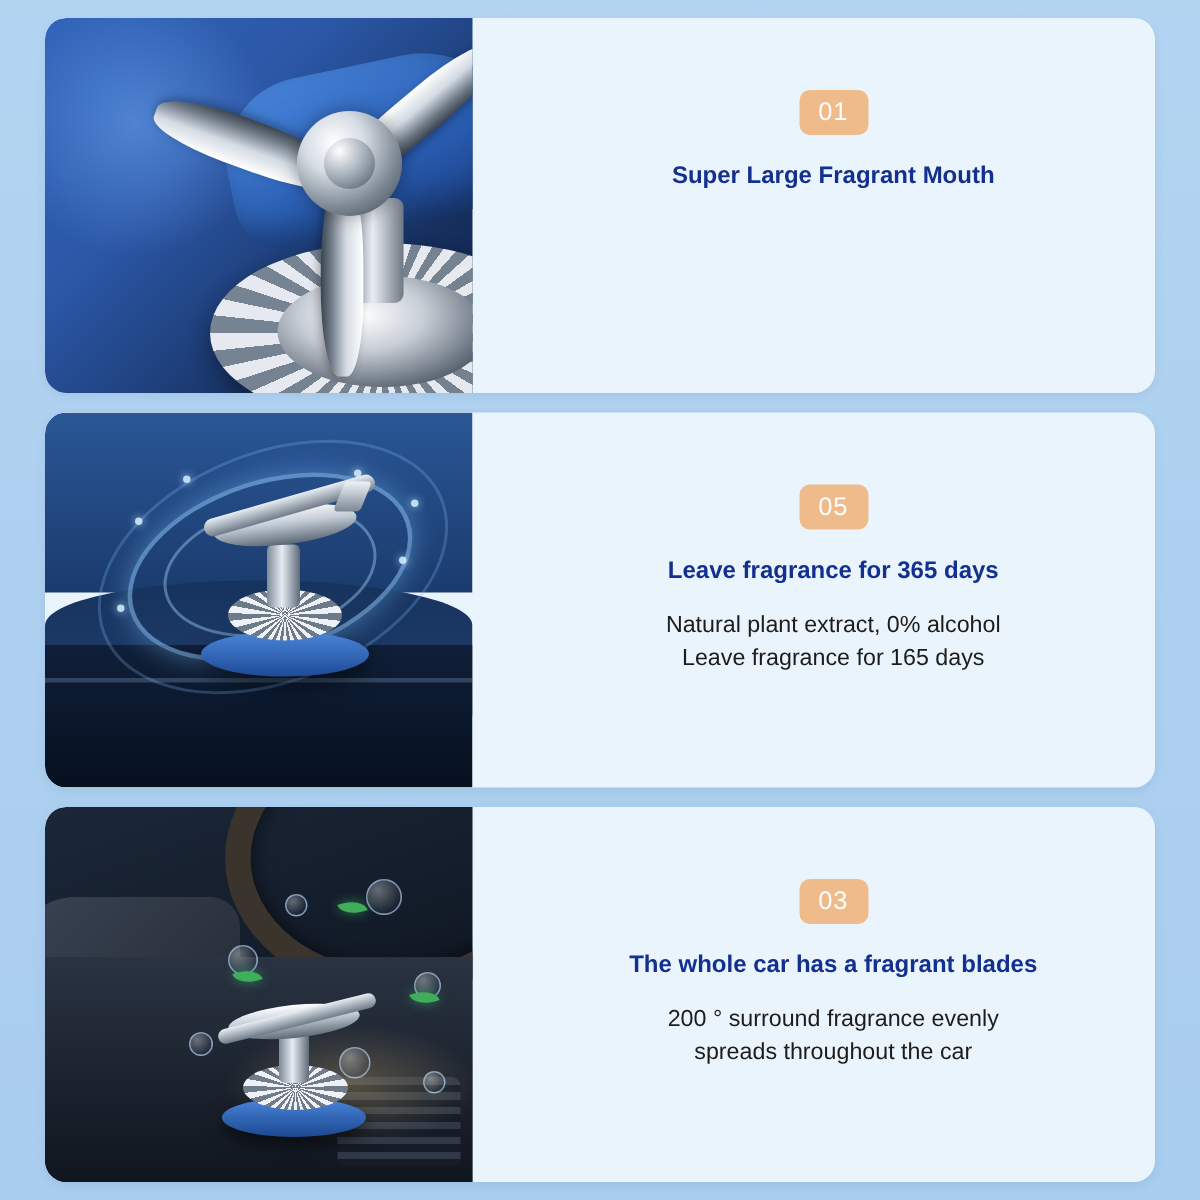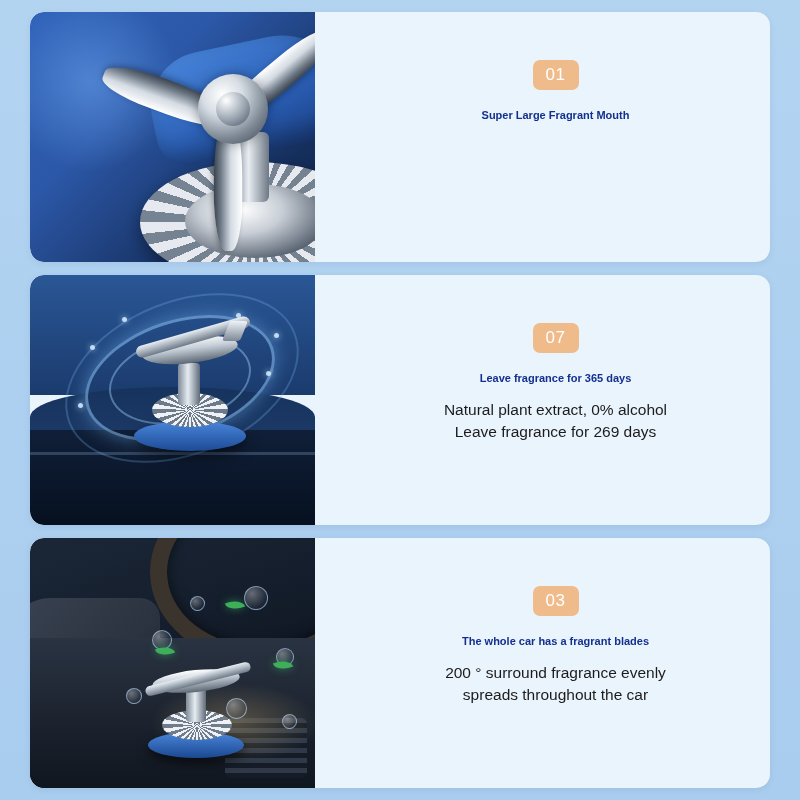--- a/index.html
+++ b/index.html
@@ -60,21 +60,21 @@
     font-size: 17px;
     letter-spacing: 0.5px;
     display: flex;
     align-items: center;
     justify-content: center;
     margin-bottom: 18px;
     flex: 0 0 auto;
   }
   .card-title {
     color: #13308f;
-    font-size: 11px;
+    font-size: 16px;
     font-weight: bold;
     text-align: center;
     margin-bottom: 14px;
     line-height: 1.3;
   }
   .card-desc {
     color: #1c1c1c;
     font-size: 15.5px;
     text-align: center;
     line-height: 1.42;
@@ -385,24 +385,24 @@
       <div class="sparkle" style="left:48px;top:128px"></div>
       <div class="sparkle" style="left:244px;top:58px"></div>
       <div class="base"></div>
       <div class="ring"></div>
       <div class="post"></div>
       <div class="plane-body"></div>
       <div class="wing"></div>
       <div class="tail"></div>
     </div>
     <div class="card-body">
-      <div class="badge">07</div>
+      <div class="badge">05</div>
       <div class="card-title">Leave fragrance for 365 days</div>
       <div class="card-desc" style="white-space:pre-line">Natural plant extract, 0% alcohol
-Leave fragrance for 269 days</div>
+Leave fragrance for 165 days</div>
     </div>
   </div>
 
   <div class="feature-card">
     <div class="card-image img3">
       <div class="seat"></div>
       <div class="wheel"></div>
 
       <div class="console"></div>
       <div class="vent"></div>

